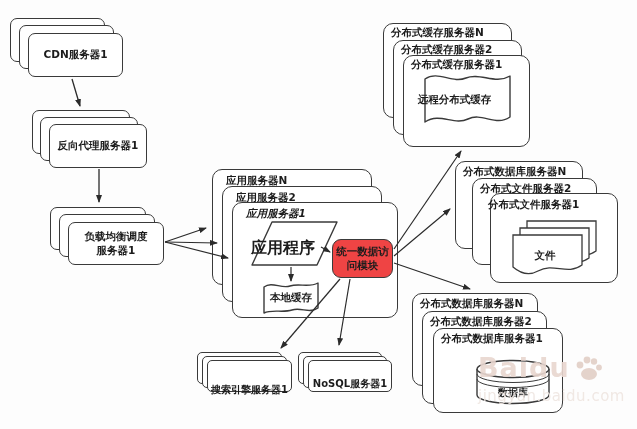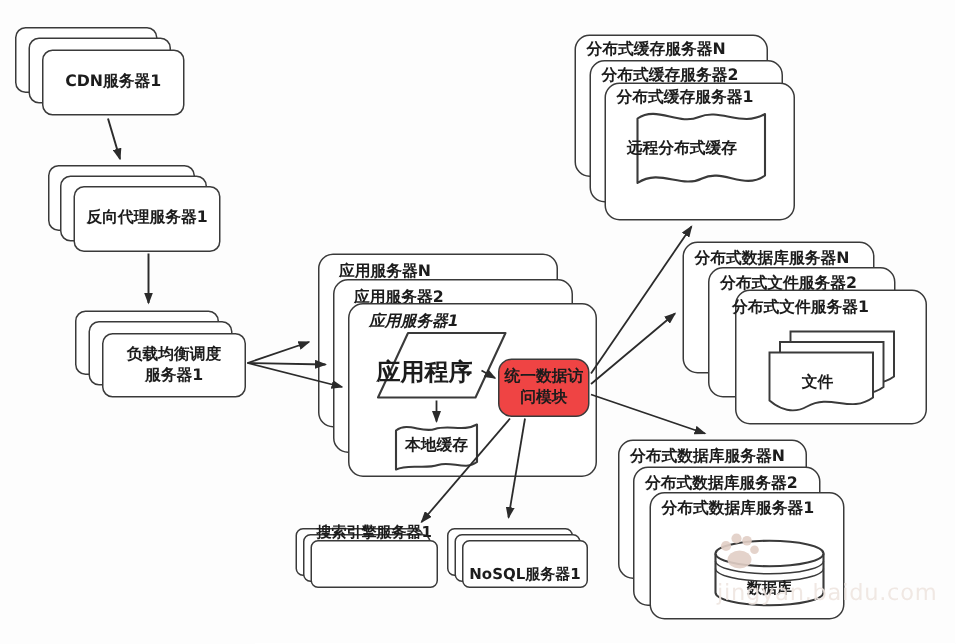--- a/index.html
+++ b/index.html
@@ -109,21 +109,21 @@
       <div class="sbox bigbox" style="left:422px;top:311px;width:125px;height:93px;"></div>
       <div class="corner-label" style="left:430px;top:315px;">分布式数据库服务器2</div>
       <div class="sbox bigbox" style="left:433px;top:328px;width:130px;height:85px;"></div>
       <div class="corner-label" style="left:441px;top:332px;">分布式数据库服务器1</div>
     </div>
 
     <div>
       <div class="sbox" style="left:197px;top:352px;width:85px;height:32px;border-radius:5px;"></div>
       <div class="sbox" style="left:202px;top:356px;width:85px;height:32px;border-radius:5px;"></div>
       <div class="sbox" style="left:207px;top:360px;width:85px;height:32px;border-radius:5px;"></div>
-      <div class="center-label" style="left:207px;top:340px;width:85px;height:32px;font-size:10px;">搜索引擎服务器1</div>
+      <div class="center-label" style="left:207px;top:374px;width:85px;height:32px;font-size:10px;">搜索引擎服务器1</div>
     </div>
 
     <div>
       <div class="sbox" style="left:298px;top:352px;width:84px;height:32px;border-radius:5px;"></div>
       <div class="sbox" style="left:303px;top:356px;width:84px;height:32px;border-radius:5px;"></div>
       <div class="sbox" style="left:308px;top:360px;width:84px;height:32px;border-radius:5px;"></div>
       <div class="center-label" style="left:308px;top:360px;width:84px;height:48px;font-size:10px;">NoSQL服务器1</div>
     </div>
 
     <div class="module-box">
@@ -170,20 +170,21 @@
   </svg>
 
   <div class="shape-label" style="left:248px;top:238px;width:70px;font-size:16px;">应用程序</div>
   <div class="shape-label" style="left:266px;top:291px;width:50px;">本地缓存</div>
   <div class="shape-label" style="left:414px;top:93px;width:81px;">远程分布式缓存</div>
   <div class="shape-label" style="left:530px;top:249px;width:30px;">文件</div>
   <div class="shape-label" style="left:492px;top:387px;width:42px;font-size:10px;">数据库</div>
 
   <div class="watermark">
     <div class="wm-row">
+      <span class="wm-brand">Baidu</span>
       <svg width="30" height="30" viewBox="0 0 30 30">
         <ellipse cx="15" cy="21" rx="8" ry="6" fill="#e2cfc6"></ellipse>
         <circle cx="6" cy="12" r="3.4" fill="#e2cfc6"></circle>
         <circle cx="13" cy="7" r="3.4" fill="#e2cfc6"></circle>
         <circle cx="20" cy="8.5" r="3.2" fill="#e2cfc6"></circle>
         <circle cx="25" cy="14.5" r="2.9" fill="#e2cfc6"></circle>
       </svg>
     </div>
     <div class="wm-url">jingyan.baidu.com</div>
   </div>

